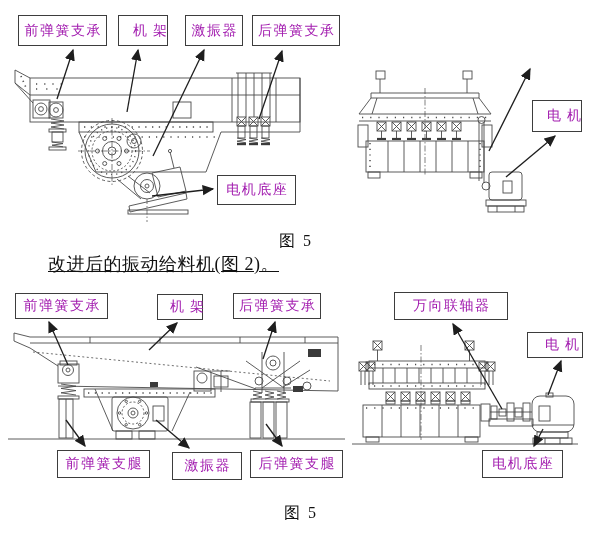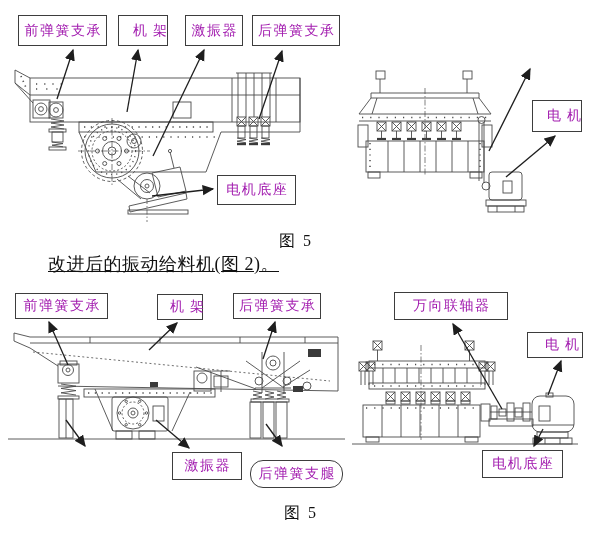--- a/index.html
+++ b/index.html
@@ -373,19 +373,20 @@
 
   <div class="caption" style="left:279px;top:231px;">图 5</div>
 
   <div class="para" style="left:48px;top:252px;">改进后的振动给料机(图 2)。</div>
 
   <div class="callout" style="left:15px;top:293px;width:93px;height:26px;">前弹簧支承</div>
   <div class="callout w2" style="left:157px;top:294px;width:46px;height:26px;">机架</div>
   <div class="callout" style="left:233px;top:293px;width:88px;height:26px;">后弹簧支承</div>
   <div class="callout" style="left:394px;top:292px;width:114px;height:28px;">万向联轴器</div>
   <div class="callout w2" style="left:527px;top:332px;width:56px;height:26px;">电机</div>
+  <div class="callout" style="left:57px;top:450px;width:93px;height:28px;">前弹簧支腿</div>
   <div class="callout" style="left:172px;top:452px;width:70px;height:28px;">激振器</div>
-  <div class="callout" style="left:250px;top:460px;width:93px;height:28px;border-radius:13px;">后弹簧支腿</div>
+  <div class="callout" style="left:250px;top:450px;width:93px;height:28px;">后弹簧支腿</div>
   <div class="callout" style="left:482px;top:450px;width:81px;height:28px;">电机底座</div>
 
   <div class="caption" style="left:284px;top:503px;">图 5</div>
 
 </div>
 
 </body></html>

